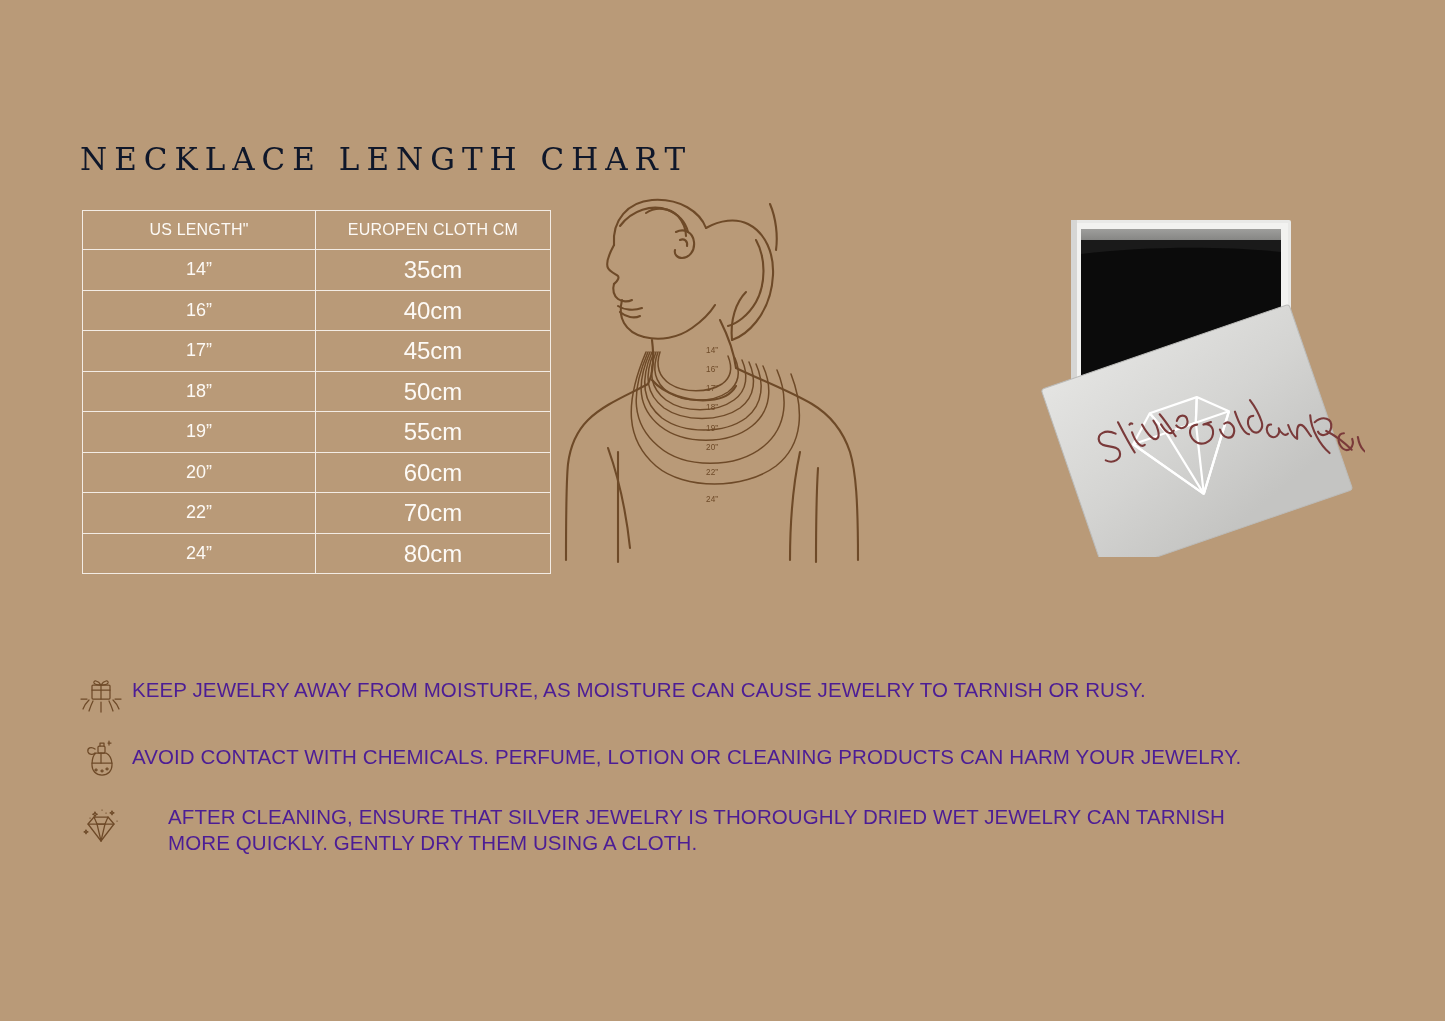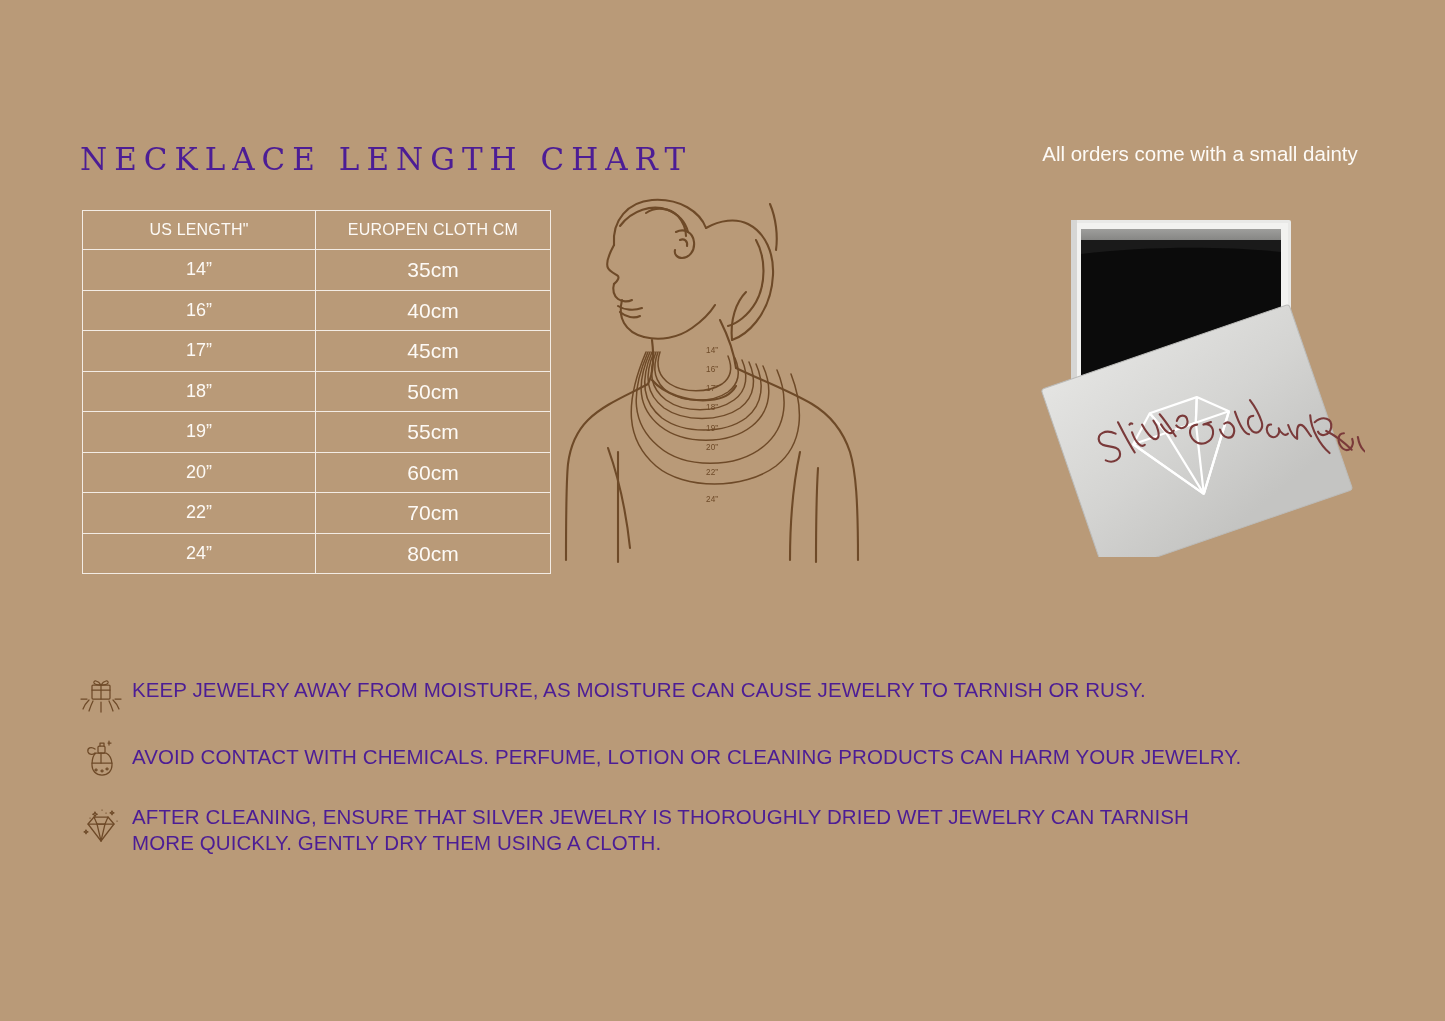--- a/index.html
+++ b/index.html
@@ -21,21 +21,21 @@
   }
 
   
   .chart-title {
     position: absolute;
     left: 80px;
     top: 141px;
     font-family: "DejaVu Serif", "Liberation Serif", serif;
     font-size: 31px;
     letter-spacing: 7px;
-    color: #4c1d95;
+    color: #0f172a;
     white-space: nowrap;
     font-weight: 400;
   }
 
   
   .size-table {
     position: absolute;
     left: 82px;
     top: 210px;
     width: 468px;
@@ -54,21 +54,21 @@
   }
   .size-table th {
     font-size: 16px;
     height: 38px;
     line-height: 38px;
     letter-spacing: .2px;
   }
   .size-table .col-us { width: 233px; }
   .size-table .col-eu { width: 235px; }
   .size-table td.cell-us { font-size: 18px; }
-  .size-table td.cell-eu { font-size: 21px; }
+  .size-table td.cell-eu { font-size: 24px; }
 
   
   .model-wrap {
     position: absolute;
     left: 560px;
     top: 180px;
     width: 345px;
     height: 395px;
   }
   .model-wrap svg { display: block; width: 100%; height: 100%; }
@@ -122,21 +122,21 @@
   .care-icon svg { display: block; }
   .care-text {
     color: #4c1d95;
     font-size: 20.5px;
     line-height: 26px;
     letter-spacing: .1px;
     padding-top: 9px;
     white-space: pre-line;
   }
   .care-row.last .care-text { padding-top: 2px; }
-  .care-row.last { margin-bottom: 0; }
+  .care-row.last { margin-bottom: 0; gap: 36px; }
 </style>
 </head>
 <body>
 
 <div class="page">
 
   <div class="chart-title">NECKLACE LENGTH CHART</div>
 
   <table class="size-table">
     <colgroup>
@@ -244,21 +244,20 @@
         <text x="152" y="230">18”</text>
         <text x="152" y="251">19”</text>
         <text x="152" y="270">20”</text>
         <text x="152" y="295">22”</text>
         <text x="152" y="322">24”</text>
       </g>
     </svg>
   </div>
 
   <div class="giftbox-caption">
-    <div>All orders come with a small dainty</div>
   </div>
 
   <div class="giftbox-wrap">
     <svg viewBox="0 0 340 345" xmlns="http://www.w3.org/2000/svg">
       <defs>
         <linearGradient id="lidGrad" x1="0" y1="0" x2="0.5" y2="1">
           <stop offset="0%" stop-color="#e4e4e2"></stop>
           <stop offset="55%" stop-color="#d4d4d2"></stop>
           <stop offset="100%" stop-color="#c4c4c2"></stop>
         </linearGradient>

